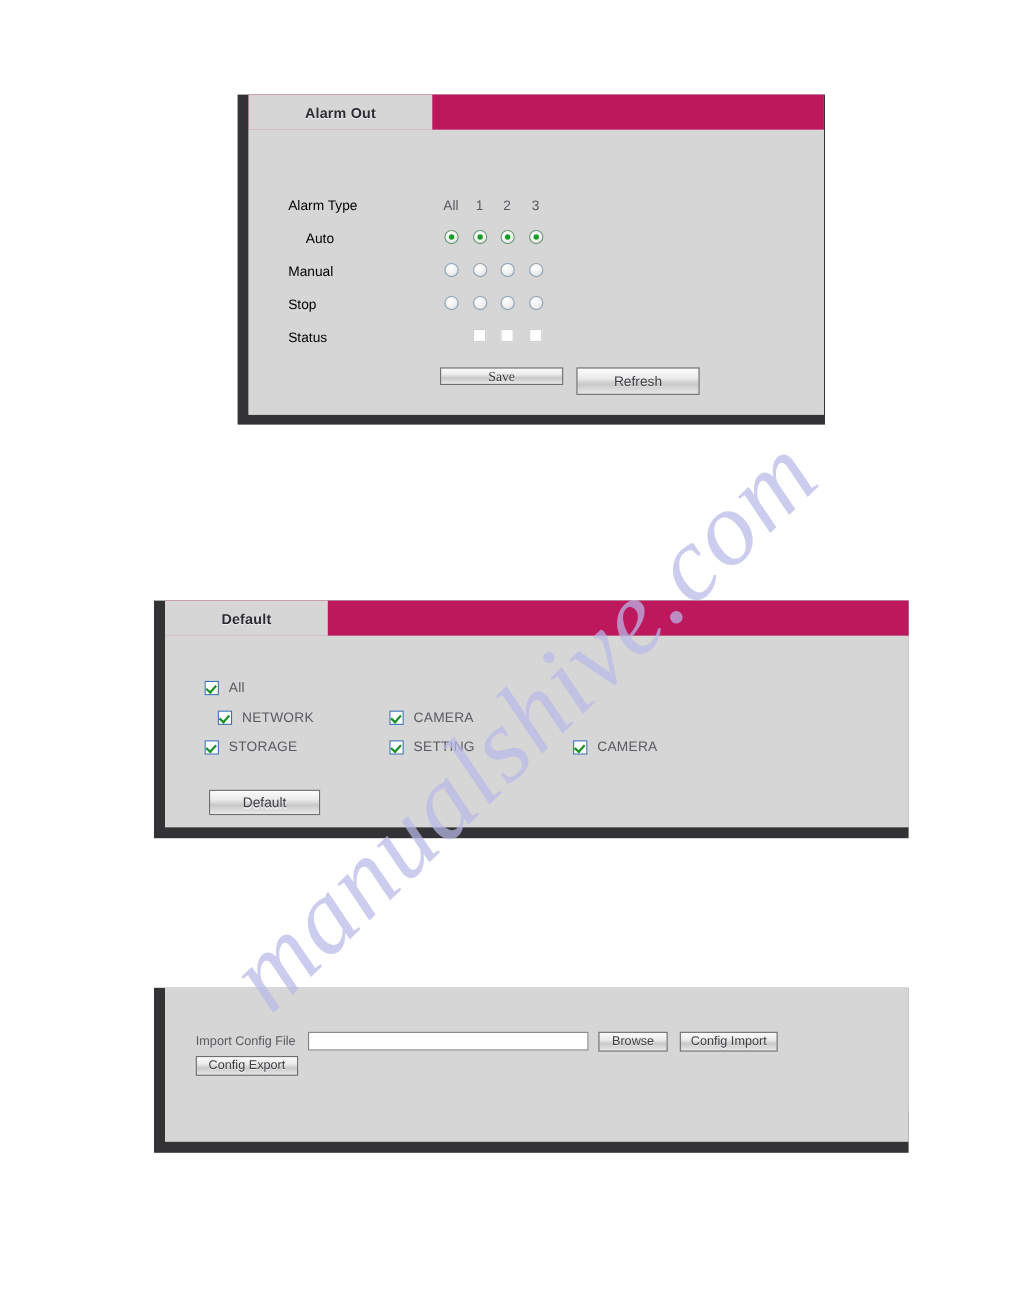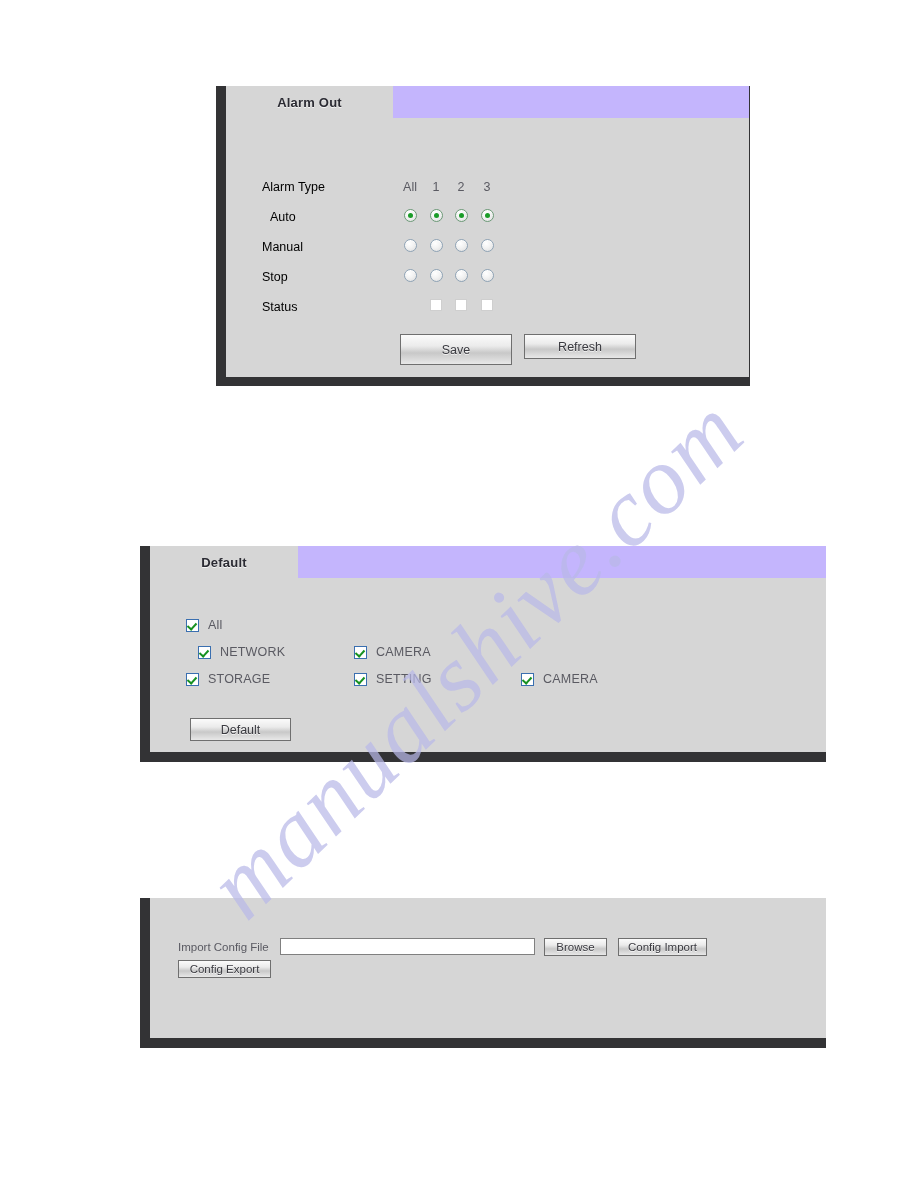--- a/index.html
+++ b/index.html
@@ -51,21 +51,21 @@
     left: 10px;
     right: 10px;
     top: 0;
     bottom: 9px;
     background: #d6d6d6;
     box-sizing: border-box;
   }
   .tabstrip {
     position: relative;
     height: 32px;
-    background: #c4b5fd;
+    background: #be185d;
   }
   .tab {
     position: absolute;
     left: 0;
     top: 0;
     height: 32px;
     background: #d6d6d6;
     box-sizing: border-box;
     display: flex;
     align-items: center;
@@ -153,21 +153,21 @@
     color: #3a3a40;
     display: flex;
     align-items: center;
     justify-content: center;
     font-size: 12.5px;
     text-shadow: 0 1px 0 rgba(255,255,255,.75);
     cursor: pointer;
     white-space: nowrap;
   }
 
-  #btn-save    { left: 174px; top: 216px; width: 112px; height: 31px; }
+  #btn-save    { left: 174px; top: 216px; width: 112px; height: 16px; font-family: Liberation Serif, serif; }
   #btn-refresh { left: 298px; top: 216px; width: 112px; height: 25px; }
 
   
   #panel-default {
     left: 140px;
     top: 546px;
     width: 686px;
     height: 216px;
   }
   #panel-default .panel-inner { left: 10px; right: 0px; bottom: 10px; }
@@ -253,21 +253,21 @@
     <div class="tabstrip">
       <div class="tab">
         <span>Alarm Out</span>
       </div>
     </div>
 
     <div class="panel-body">
       <div class="ao-grid">
 
         <div class="ao-label" style="left:36px; top:62px;">Alarm Type</div>
-        <div class="ao-label" style="left:44px; top:92px;">Auto</div>
+        <div class="ao-label" style="left:52px; top:92px;">Auto</div>
         <div class="ao-label" style="left:36px; top:122px;">Manual</div>
         <div class="ao-label" style="left:36px; top:152px;">Stop</div>
         <div class="ao-label" style="left:36px; top:182px;">Status</div>
 
         <div class="ao-colhead" style="left:172px; top:62px;">All</div>
         <div class="ao-colhead" style="left:198px; top:62px;">1</div>
         <div class="ao-colhead" style="left:223px; top:62px;">2</div>
         <div class="ao-colhead" style="left:249px; top:62px;">3</div>
 
         <div class="radio checked" style="left:178px; top:91px;"></div>

